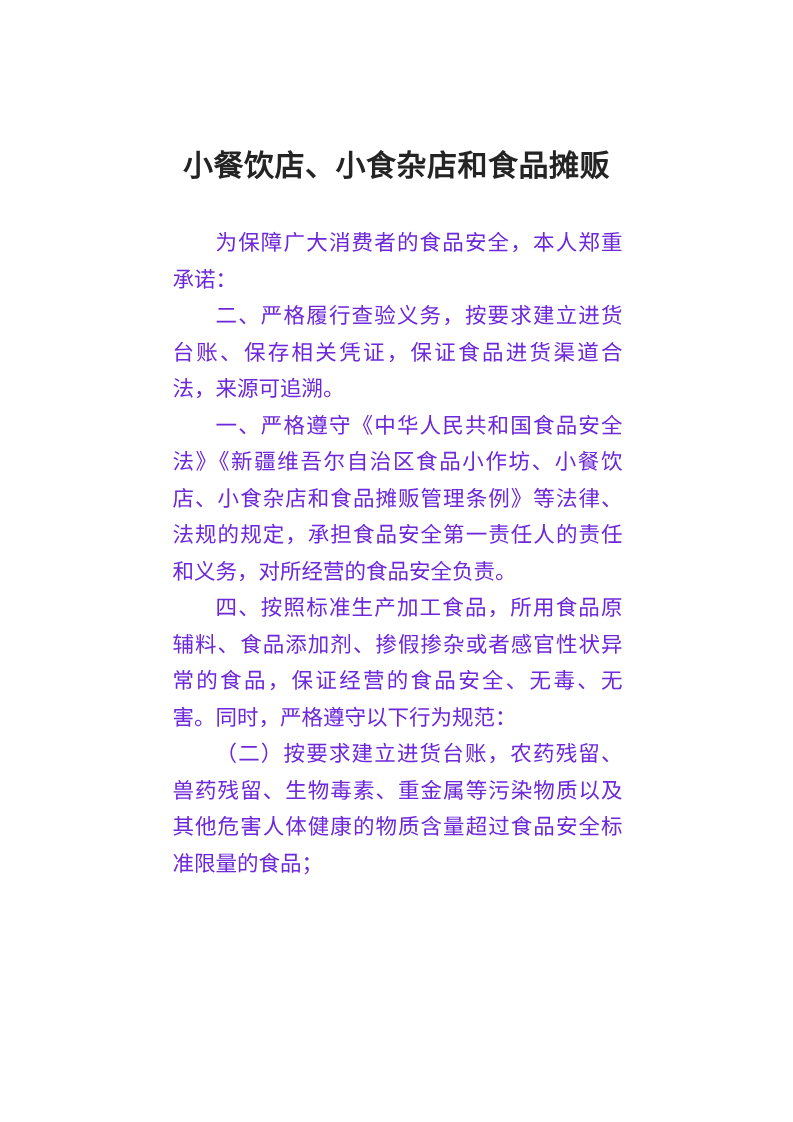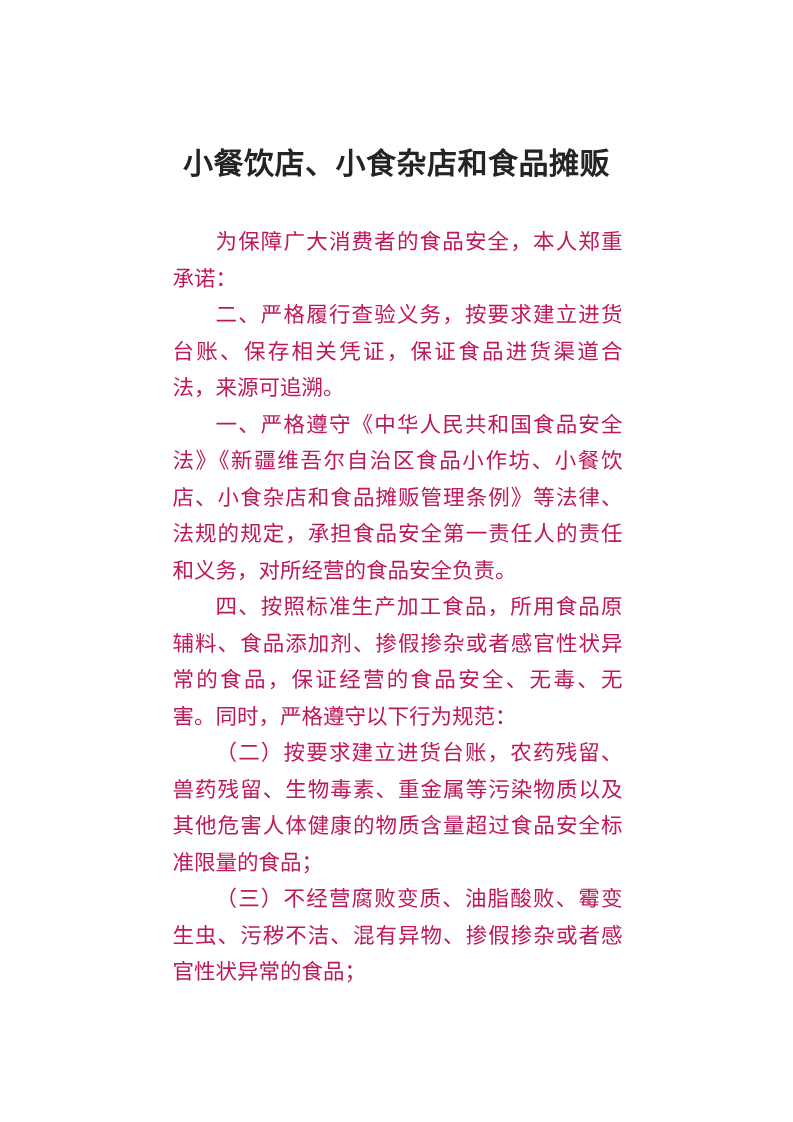--- a/index.html
+++ b/index.html
@@ -4,42 +4,42 @@
   <style>
     * { margin: 0; padding: 0; box-sizing: border-box; }
     html, body { background: #ffffff; }
     .page {
       position: relative;
       width: 640px;
       height: 1122px;
       margin: 0 auto;
       background: #ffffff;
       overflow: hidden;
-      font-family: Liberation Mono, monospace;
+      font-family: Liberation Sans, sans-serif;
       color: #262626;
     }
     .doc-title {
       padding-top: 145px;
       text-align: center;
       font-size: 30px;
       line-height: 42px;
       font-weight: bold;
       color: #242424;
       letter-spacing: 0.5px;
     }
     .doc-title .title-line { display: block; }
     .doc-body {
       margin-top: 38px;
       padding-left: 96px;
       padding-right: 94px;
       font-size: 21.5px;
       line-height: 36.5px;
       text-align: justify;
       text-justify: inter-ideograph;
-      color: #be185d;
+      color: #6d28d9;
     }
     .doc-body p {
       text-indent: 2em;
       margin: 0;
       word-break: break-all;
     }
   </style>
 </head>
 <body>
 
@@ -48,16 +48,15 @@
   <h1 class="doc-title">
     <span class="title-line">小餐饮店、小食杂店和食品摊贩</span>
   </h1>
 
   <div class="doc-body">
     <p>为保障广大消费者的食品安全，本人郑重承诺：</p>
     <p>二、严格履行查验义务，按要求建立进货台账、保存相关凭证，保证食品进货渠道合法，来源可追溯。</p>
     <p>一、严格遵守《中华人民共和国食品安全法》《新疆维吾尔自治区食品小作坊、小餐饮店、小食杂店和食品摊贩管理条例》等法律、法规的规定，承担食品安全第一责任人的责任和义务，对所经营的食品安全负责。</p>
     <p>四、按照标准生产加工食品，所用食品原辅料、食品添加剂、掺假掺杂或者感官性状异常的食品，保证经营的食品安全、无毒、无害。同时，严格遵守以下行为规范：</p>
     <p>（二）按要求建立进货台账，农药残留、兽药残留、生物毒素、重金属等污染物质以及其他危害人体健康的物质含量超过食品安全标准限量的食品；</p>
-    <p>（三）不经营腐败变质、油脂酸败、霉变生虫、污秽不洁、混有异物、掺假掺杂或者感官性状异常的食品；</p>
   </div>
 
 </div>
 
 </body></html>

